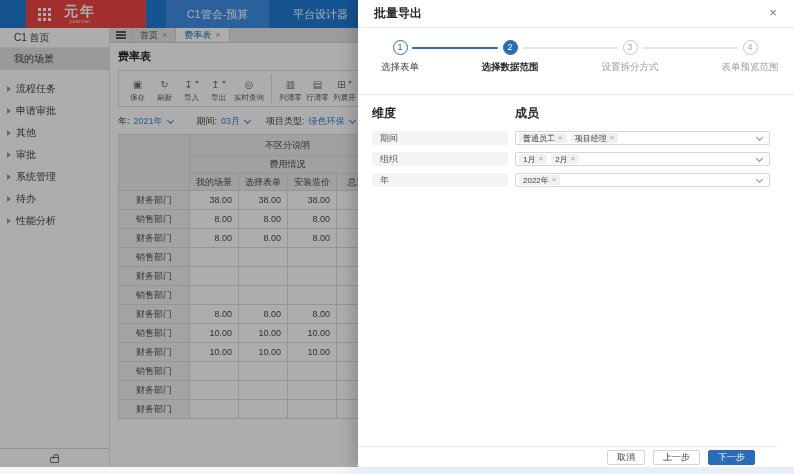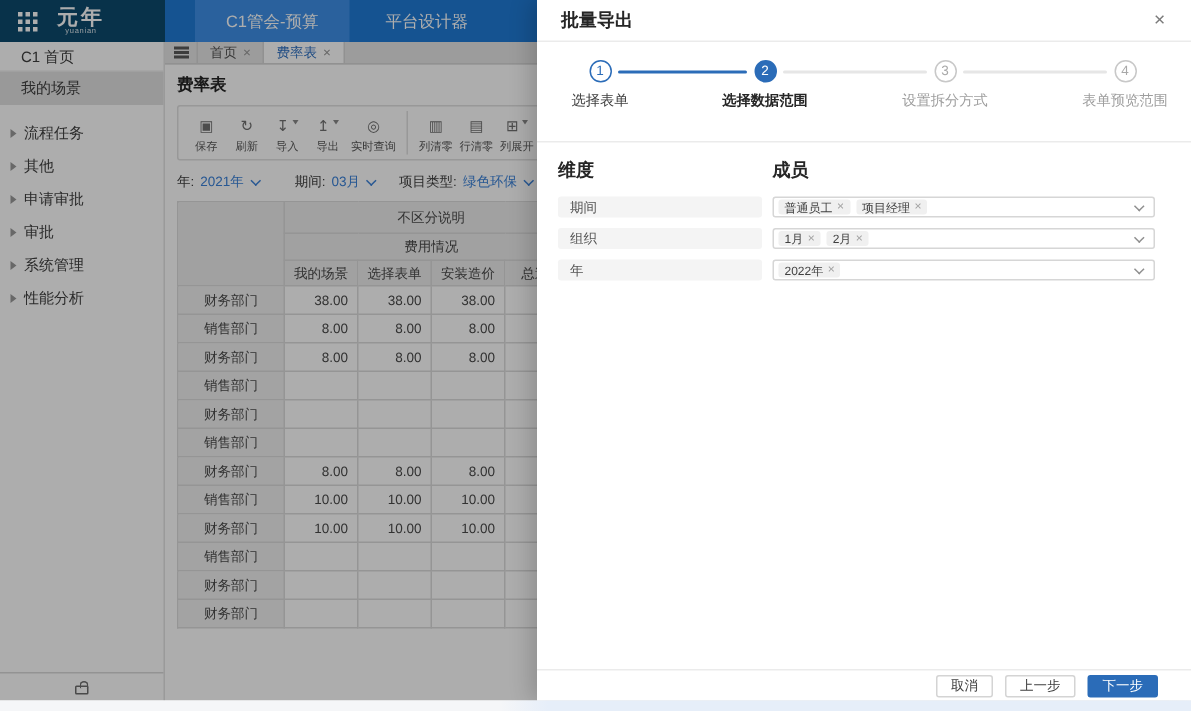--- a/index.html
+++ b/index.html
@@ -2,21 +2,21 @@
 <html><head>
 <meta charset="utf-8">
 <style>
   * { margin:0; padding:0; box-sizing:border-box; }
   html,body { background:#c7c7c7; }
   .stage{ position:relative; width:794px; height:474px; overflow:hidden; background:#fff;
           font-family:"Liberation Sans", sans-serif; }
 
   
   .topbar{ position:absolute; top:0; left:0; right:0; height:28px; background:#1f7bd6; display:flex; }
-  .logo-block{ width:110px; height:28px; background:#0c4a6e; display:flex; align-items:center; padding-left:11px; flex:none; }
+  .logo-block{ width:120px; height:28px; background:#ef4444; display:flex; align-items:center; padding-left:11px; flex:none;margin-left:26px; }
   .grid-icon{ position:relative; width:14px; height:14px; flex:none; }
   .grid-icon::before{ content:""; position:absolute; left:1px; top:1px; width:3px; height:3px; background:#fff;
      box-shadow:5px 0 #fff,10px 0 #fff,0 5px #fff,5px 5px #fff,10px 5px #fff,0 10px #fff,5px 10px #fff,10px 10px #fff; }
   .logo-text{ color:#fff; text-align:center; margin-left:13px; line-height:1; }
   .logo-zh{ font-size:14px; font-weight:bold; letter-spacing:2px; display:block; }
   .logo-sub{ font-size:5px; display:block; margin-top:1px; opacity:.85; letter-spacing:.5px; }
   .top-tabs{ display:flex; margin-left:20px; }
   .top-tab{ width:103px; display:flex; align-items:center; justify-content:center; color:#fff; font-size:11px; cursor:default; }
   .top-tab.active{ background:#3e90e8; }
 
@@ -95,21 +95,21 @@
   .fh-dim{ width:136px; }
   .fh-mem{ margin-left:7px; }
   .frow{ display:flex; margin-bottom:7px; }
   .dim-label{ width:136px; height:14px; background:#f4f4f4; border-radius:2px; font-size:9px; color:#555; line-height:14px; padding-left:8px; flex:none; }
   .mem-select{ width:255px; height:14px; background:#fff; border:1px solid #d6d6d6; border-radius:2px; margin-left:7px; position:relative; display:flex; align-items:center; padding-left:3px; flex:none; }
   .chip{ display:inline-flex; align-items:center; height:10px; background:#f0f0f0; border-radius:2px; font-size:8px; color:#404040; padding:0 4px; margin-right:4px; }
   .chip-x{ color:#a0a0a0; margin-left:3px; font-size:8px; line-height:1; }
   .chip-x::before{ content:"\00d7"; }
   .sel-caret{ position:absolute; right:7px; top:3px; width:5px; height:5px; border-right:1.2px solid #8f8f8f; border-bottom:1.2px solid #8f8f8f; transform:rotate(45deg); }
 
-  .drawer-footer{ position:absolute; bottom:0; left:0; right:0; height:21px; border-top:1px solid #ebebeb; display:flex; justify-content:flex-end; align-items:center; gap:8px; padding-right:22px; background:#fff; }
+  .drawer-footer{ position:absolute; bottom:0; left:0; right:17px; height:21px; border-top:1px solid #ebebeb; display:flex; justify-content:flex-end; align-items:center; gap:8px; padding-right:22px; background:#fff; }
   .btn{ height:15px; font-size:9px; border-radius:2px; display:inline-flex; align-items:center; padding:0 9px; border:1px solid #d4d4d4; background:#fff; color:#404040; cursor:default; }
   .btn.primary{ background:#2b6cb8; border-color:#2b6cb8; color:#fff; }
 
   .bottom-strip{ position:absolute; left:0; right:0; bottom:0; height:7px; z-index:80;
      background:linear-gradient(90deg,#f5f6f8 0 42%, #e6eef9 46% 100%); }
 </style>
 </head>
 <body>
 
 <div class="stage">
@@ -131,33 +131,37 @@
   <aside class="sidebar">
     <div class="side-item home">C1 首页</div>
     <div class="side-item selected">我的场景</div>
     <div class="side-group">
       <div class="side-item caret-item">
         <span class="side-caret"></span>
         <span>流程任务</span>
       </div>
       <div class="side-item caret-item">
         <span class="side-caret"></span>
+        <span>申请审批</span>
+      </div>
+      <div class="side-item caret-item">
+        <span class="side-caret"></span>
         <span>其他</span>
       </div>
       <div class="side-item caret-item">
         <span class="side-caret"></span>
-        <span>申请审批</span>
-      </div>
-      <div class="side-item caret-item">
-        <span class="side-caret"></span>
         <span>审批</span>
       </div>
       <div class="side-item caret-item">
         <span class="side-caret"></span>
         <span>系统管理</span>
+      </div>
+      <div class="side-item caret-item">
+        <span class="side-caret"></span>
+        <span>待办</span>
       </div>
       <div class="side-item caret-item">
         <span class="side-caret"></span>
         <span>性能分析</span>
       </div>
     </div>
     <div class="sidebar-footer">
       <span class="lock-icon"></span>
     </div>
   </aside>

